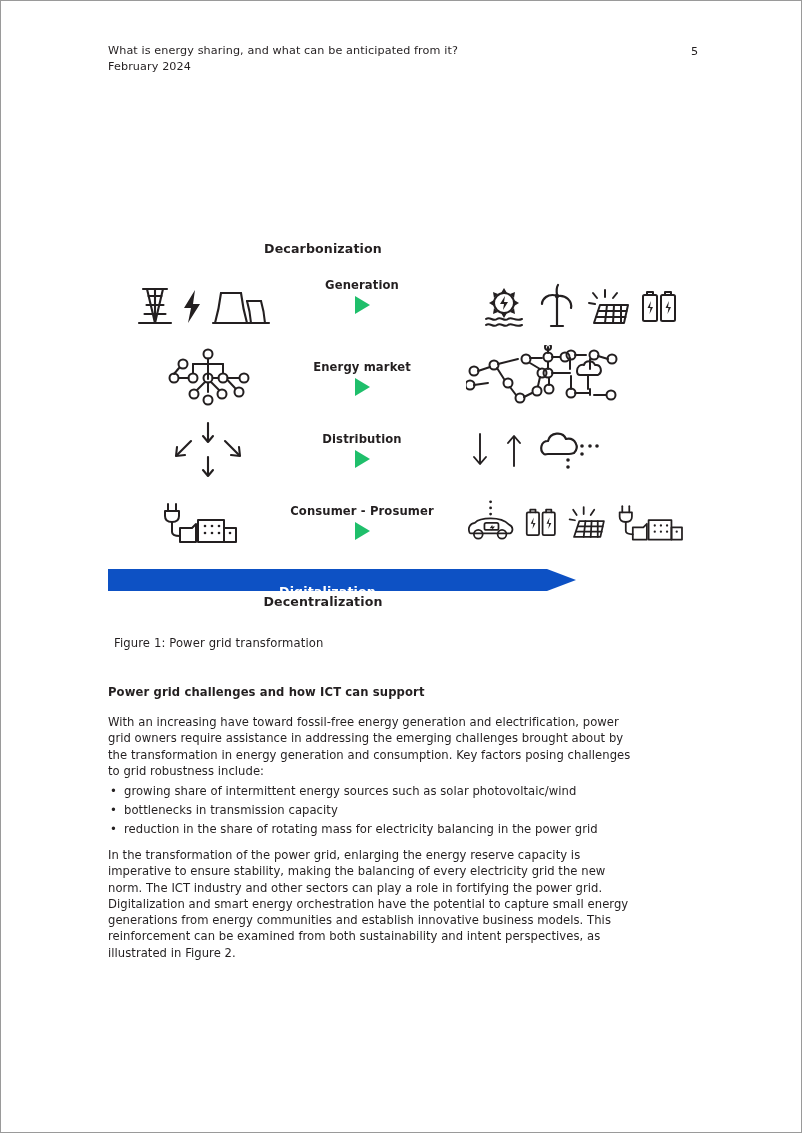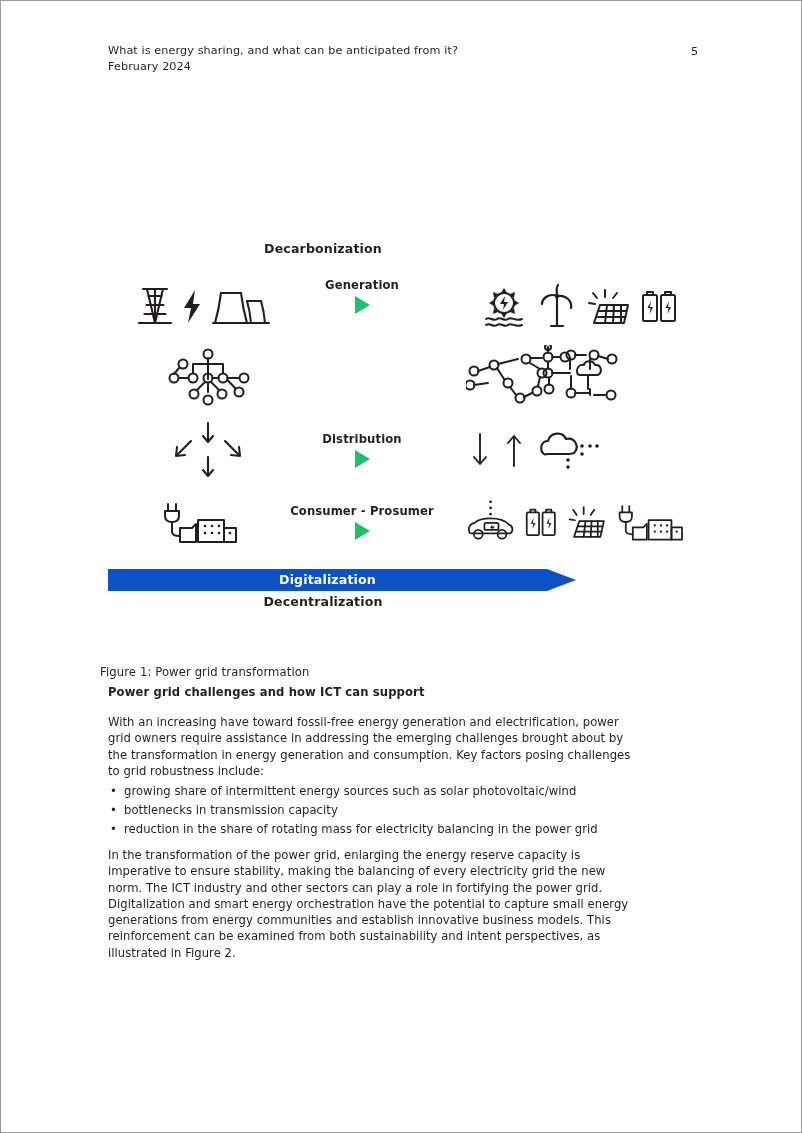--- a/index.html
+++ b/index.html
@@ -138,21 +138,21 @@
     left: 439px;
     top: 0;
     width: 0;
     height: 0;
     border-top: 11px solid transparent;
     border-bottom: 11px solid transparent;
     border-left: 29px solid #0d51c4;
   }
   .banner-text {
     position: absolute;
-    left: 0; top: 0;
+    left: 0; top: 12px;
     width: 439px;
     height: 33px;
     line-height: 22px;
     text-align: center;
     color: #ffffff;
     font-size: 12.6px;
     font-weight: bold;
     letter-spacing: .01em;
   }
   .decentral {
@@ -163,26 +163,25 @@
     text-align: center;
     font-size: 12.6px;
     font-weight: bold;
     color: #231f20;
     letter-spacing: .01em;
   }
 
   
   .caption {
     position: absolute;
-    left: 99px;
+    left: 113px;
     top: 635px;
     font-size: 11.6px;
     color: #231f20;
     letter-spacing: .01em;
-    margin-top: 29px;
   }
   .subhead {
     position: absolute;
     left: 107px;
     top: 684px;
     font-size: 11.6px;
     font-weight: bold;
     color: #231f20;
     letter-spacing: .01em;
   }
@@ -338,20 +337,24 @@
           <circle cx="84" cy="46" r="4.5"></circle>
           <path d="M19 28 L24 22"></path>
           <circle cx="28" cy="18" r="4.5"></circle>
           <path d="M53 36.5 V46"></path>
           <circle cx="53" cy="54" r="4.5"></circle>
           <path d="M50 36 L42 44"></path>
           <circle cx="39" cy="48" r="4.5"></circle>
           <path d="M56 36 L64 44"></path>
           <circle cx="67" cy="48" r="4.5"></circle>
         </svg>
+      </div>
+      <div class="row-mid">
+        <div class="row-label">Energy market</div>
+        <div class="tri"></div>
       </div>
       <div class="row-right">
         <svg width="170" height="66" viewBox="0 0 170 66" fill="none" stroke="#231f20" stroke-width="2" stroke-linecap="round" stroke-linejoin="round">
           <circle cx="8" cy="26" r="4.5"></circle>
           <circle cx="4" cy="40" r="4.5"></circle>
           <path d="M12 26 L24 22"></path>
           <path d="M8 40 L22 38"></path>
           <circle cx="28" cy="20" r="4.5"></circle>
           <path d="M31 23 L38 34"></path>
           <path d="M32 19 L52 14"></path>

